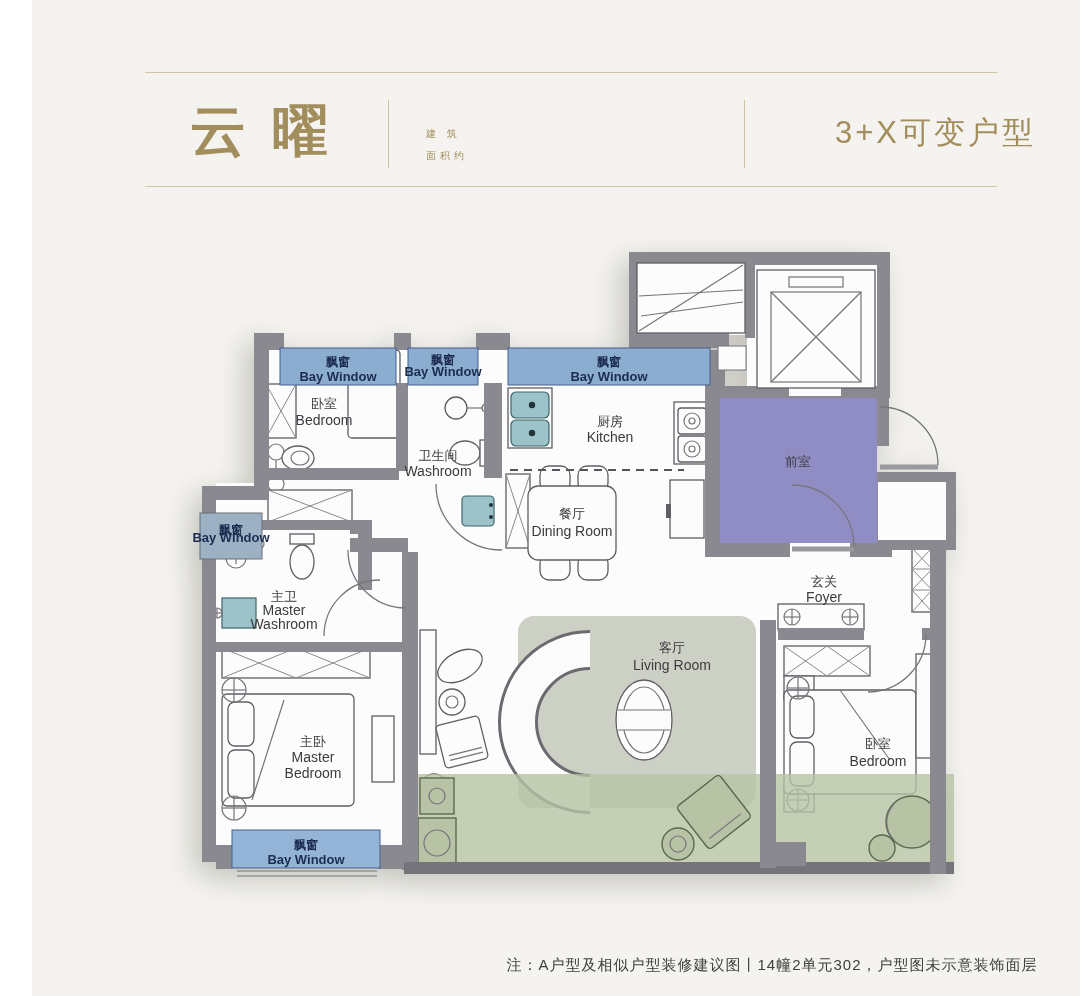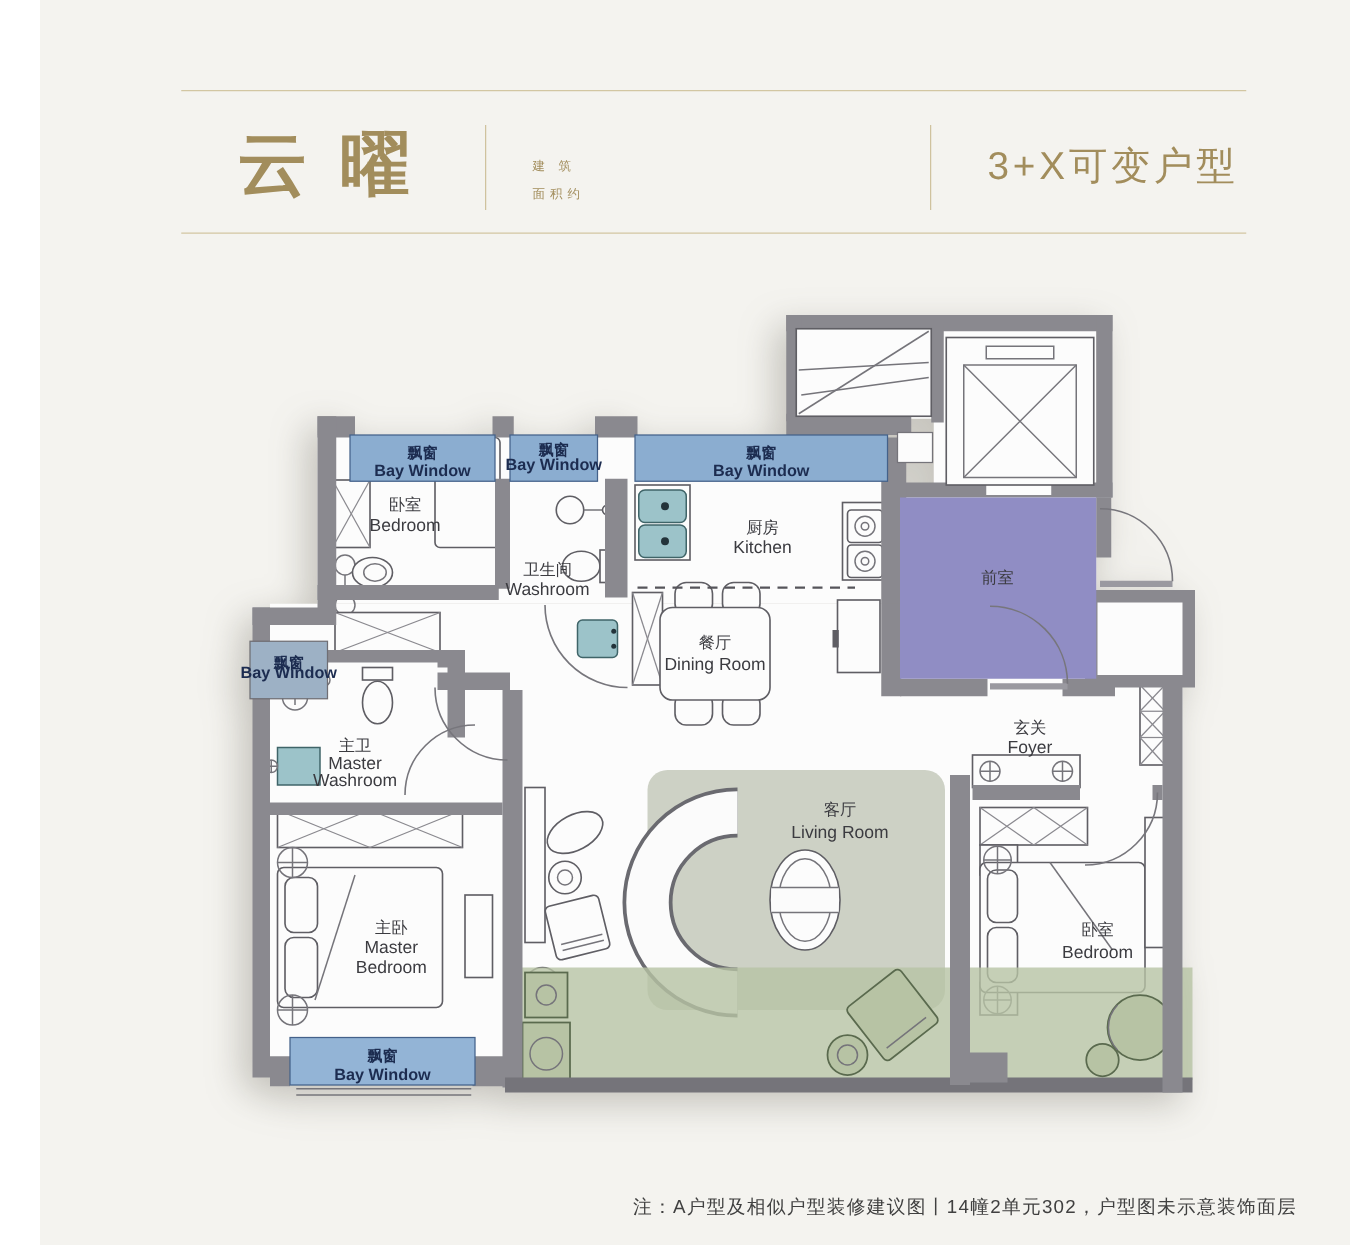--- a/index.html
+++ b/index.html
@@ -11,21 +11,21 @@
   .vdiv{position:absolute;width:1px;background:#cfc29e;top:100px;height:68px;}
   .vdiv.v1{left:356px;} .vdiv.v2{left:712px;}
   .title{position:absolute;left:158px;top:94px;font-size:56px;color:#a28d5c;
          letter-spacing:26px;font-family:"Liberation Serif",serif;font-weight:600;}
   .areaLbl{position:absolute;left:394px;top:123px;color:#a28d5c;font-size:10px;
            line-height:22px;letter-spacing:4px;text-align:justify;width:56px;}
   .bigArea{position:absolute;left:442px;top:74px;color:#a89265;
            font-family:"Liberation Serif",serif;font-size:92px;line-height:92px;font-weight:400;}
   .bigArea .unit{font-size:58px;}
   .bigArea sup{font-size:28px;vertical-align:48px;margin-left:2px;}
-  .variant{position:absolute;left:758px;top:112px;color:#a28d5c;font-size:31px;letter-spacing:3px;}
+  .variant{position:absolute;left:803px;top:112px;color:#a28d5c;font-size:31px;letter-spacing:3px;}
   
   .note{position:absolute;left:430px;top:956px;width:620px;text-align:center;
         color:#404040;font-size:15px;letter-spacing:1px;}
   .wm{position:absolute;left:560px;top:946px;width:510px;text-align:right;color:#141414;
       font-size:32px;font-weight:800;letter-spacing:1px;}
   
   svg{position:absolute;left:0;top:0;}
   .shadow{filter:drop-shadow(-9px 9px 14px rgba(90,86,74,.30));}
   .wall{fill:#8a898f;}
   .wallD{fill:#75747a;}

